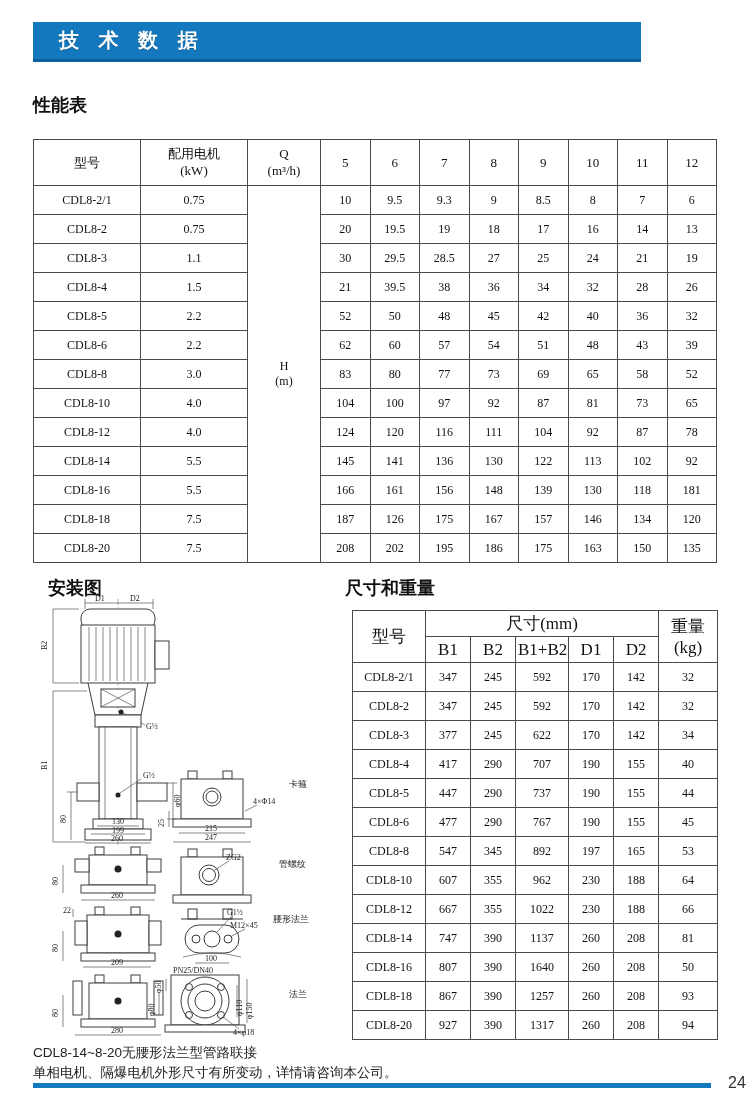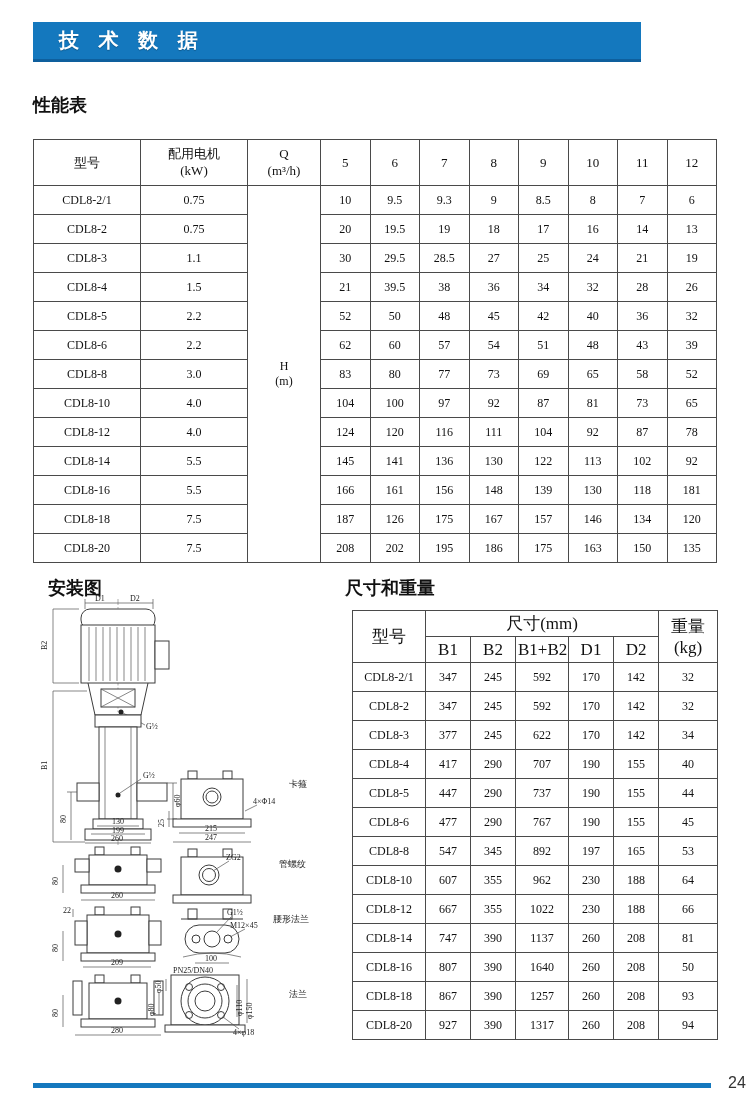--- a/index.html
+++ b/index.html
@@ -602,17 +602,19 @@
           <td>927</td>
           <td>390</td>
           <td>1317</td>
           <td>260</td>
           <td>208</td>
           <td>94</td>
         </tr>
       </tbody>
   </table>
 
+  <div class="note-line" id="note1">CDL8-14~8-20无腰形法兰型管路联接</div>
+  <div class="note-line" id="note2">单相电机、隔爆电机外形尺寸有所变动，详情请咨询本公司。</div>
 
   <div class="bottom-bar"></div>
   <div class="page-num">24</div>
 
 </div>
 
 </body></html>

